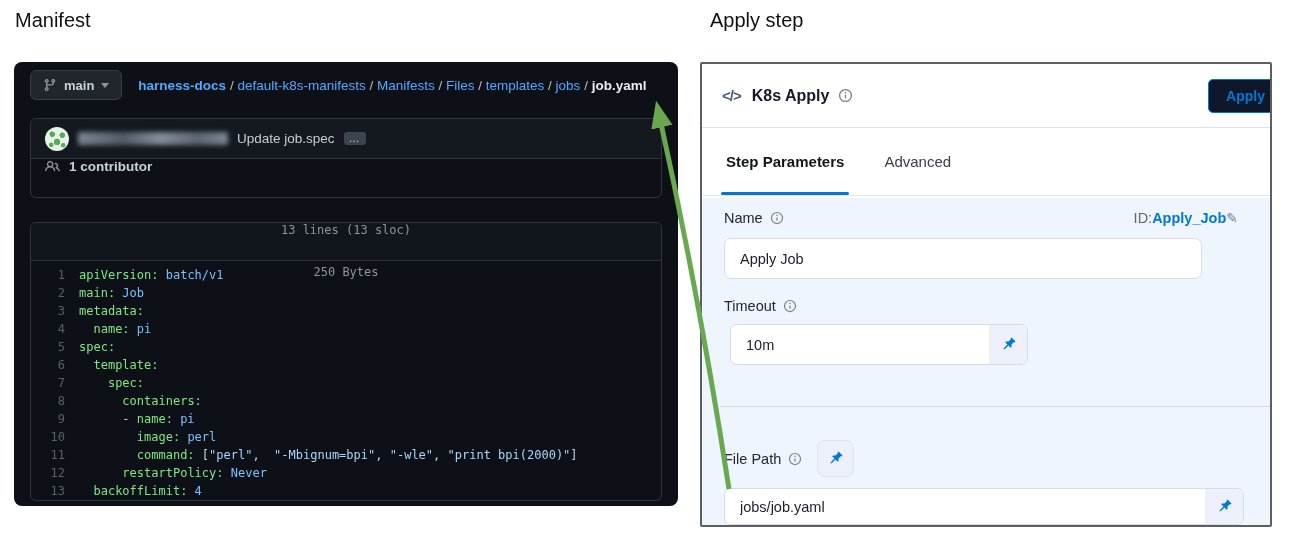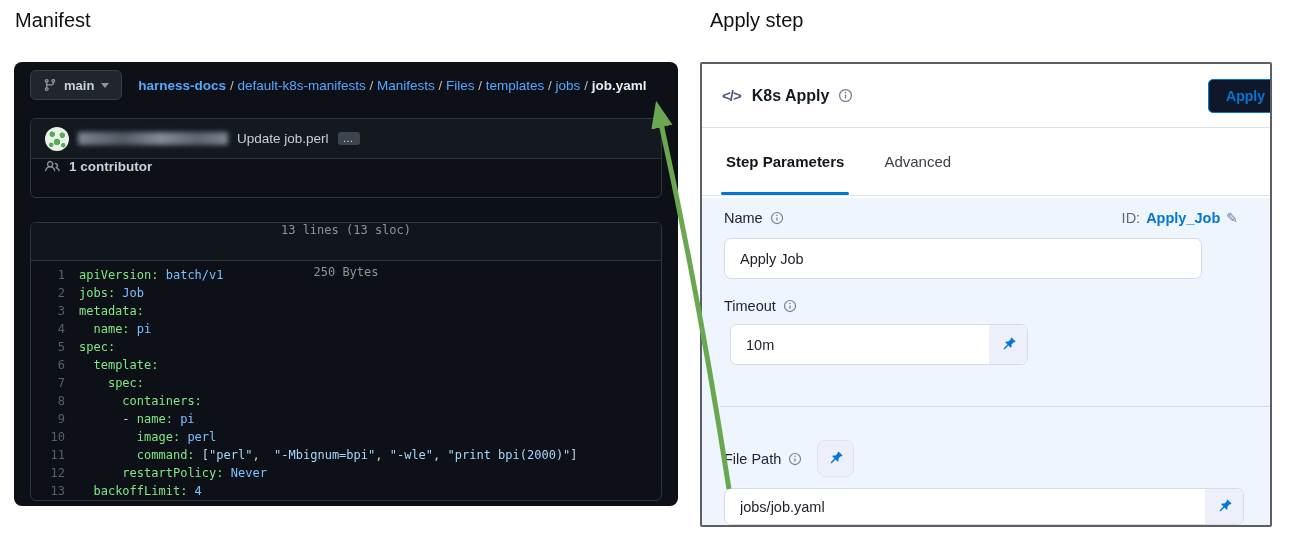--- a/index.html
+++ b/index.html
@@ -58,21 +58,21 @@
   .apply-btn{position:absolute;right:-13px;top:15px;height:34px;padding:4px 17px;background:#0f172a;border:1.5px solid var(--accent);border-radius:5px;color:var(--accent);font-size:14px;font-weight:600;font-family:inherit;cursor:pointer;}
   .hp-tabs{height:68px;display:flex;align-items:stretch;gap:40px;padding:0 24px;background:#fff;border-bottom:1px solid #e1e5ed;}
   .hp-tab{display:flex;align-items:center;position:relative;font-size:15px;color:#3b3d4a;cursor:pointer;}
   .hp-tab.active{font-weight:700;color:#15161d;}
   .hp-tab.active::after{content:"";position:absolute;left:-5px;right:-5px;bottom:0;height:3px;border-radius:2px;background:var(--accent);}
   .hp-content{position:absolute;left:0;right:0;top:134px;bottom:0;background:#eef5fc;}
 
   .field-label{font-size:14.5px;color:#23243a;display:inline-flex;align-items:center;gap:7px;}
   .field-label .info-icon svg{width:14px;height:14px;}
   .name-row{position:absolute;left:22px;right:32px;top:12px;display:flex;justify-content:space-between;align-items:center;}
-  .id-wrap{display:inline-flex;align-items:center;gap:6px;font-size:14.5px;color:#63667a;padding-left:20px;}
+  .id-wrap{display:inline-flex;align-items:center;font-size:14.5px;color:#63667a;padding-left:20px;}
   .id-link{color:var(--accent);font-weight:600;text-decoration:none;cursor:pointer;}
   .pencil-icon{font-family:"DejaVu Sans",sans-serif;color:#6c7fa8;font-size:14px;cursor:pointer;}
 
   .text-input{width:100%;height:100%;border:1px solid #d8dbe7;border-radius:7px;background:#fff;padding:0 15px;font-size:14.5px;color:#1d1e29;font-family:inherit;outline:none;}
   .name-input-wrap{position:absolute;left:22px;top:40px;width:478px;height:41px;}
   .timeout-label{position:absolute;left:22px;top:100px;}
   .input-pin-wrap{position:absolute;border:1px solid #d8dbe7;border-radius:7px;background:#fff;}
   .timeout-wrap{left:28px;top:126px;width:298px;height:41px;}
   .input-pin-wrap input{position:absolute;left:0;top:0;bottom:0;width:calc(100% - 38px);border:none;background:transparent;padding:0 15px;font-size:14.5px;color:#1d1e29;font-family:inherit;outline:none;}
   .pin-suffix{position:absolute;right:0;top:0;bottom:0;width:38px;display:flex;align-items:center;justify-content:center;background:#edeffa;border-radius:0 6px 6px 0;cursor:pointer;}
@@ -101,21 +101,21 @@
         <span>main</span>
         <span class="caret"></span>
       </button>
       <div class="breadcrumb"><a class="bc-link bc-bold">harness-docs</a><span class="bc-sep"> / </span><a class="bc-link">default-k8s-manifests</a><span class="bc-sep"> / </span><a class="bc-link">Manifests</a><span class="bc-sep"> / </span><a class="bc-link">Files</a><span class="bc-sep"> / </span><a class="bc-link">templates</a><span class="bc-sep"> / </span><a class="bc-link">jobs</a><span class="bc-sep"> / </span><span class="bc-file">job.yaml</span></div>
     </div>
 
     <div class="commit-box">
       <div class="commit-row">
         <span class="avatar"></span>
         <span class="redacted"></span>
-        <span class="commit-msg">Update job.perl</span>
+        <span class="commit-msg">Update job.spec</span>
         <button class="ellipsis-btn">…</button>
       </div>
       <div class="contrib-row">
         <svg viewBox="0 0 16 16" aria-hidden="true">
             <path d="M2 5.5a3.5 3.5 0 1 1 5.898 2.549 5.508 5.508 0 0 1 3.034 4.084.75.75 0 1 1-1.482.235 4.001 4.001 0 0 0-7.9 0 .75.75 0 0 1-1.482-.236A5.507 5.507 0 0 1 3.102 8.05 3.493 3.493 0 0 1 2 5.5ZM11 4a3.001 3.001 0 0 1 2.22 5.018 5.01 5.01 0 0 1 2.56 3.012.749.749 0 0 1-.885.954.752.752 0 0 1-.549-.514 3.507 3.507 0 0 0-2.522-2.372.75.75 0 0 1-.574-.73v-.352a.75.75 0 0 1 .416-.672A1.5 1.5 0 0 0 11 5.5.75.75 0 0 1 11 4Zm-5.5-.5a2 2 0 1 0-.001 3.999A2 2 0 0 0 5.5 3.5Z"></path>
           </svg>
         <span>1 contributor</span>
       </div>
     </div>
 
@@ -125,21 +125,21 @@
         <span class="vdiv"></span>
         <span>250 Bytes</span>
       </div>
       <div class="code-lines">
           <div class="code-row">
             <span class="ln">1</span>
             <span class="ct"><span class="tk-k">apiVersion:</span><span class="tk-v"> batch/v1</span></span>
           </div>
           <div class="code-row">
             <span class="ln">2</span>
-            <span class="ct"><span class="tk-k">jobs:</span><span class="tk-v"> Job</span></span>
+            <span class="ct"><span class="tk-k">main:</span><span class="tk-v"> Job</span></span>
           </div>
           <div class="code-row">
             <span class="ln">3</span>
             <span class="ct"><span class="tk-k">metadata:</span></span>
           </div>
           <div class="code-row">
             <span class="ln">4</span>
             <span class="ct"><span class="tk-p">  </span><span class="tk-k">name:</span><span class="tk-v"> pi</span></span>
           </div>
           <div class="code-row">

